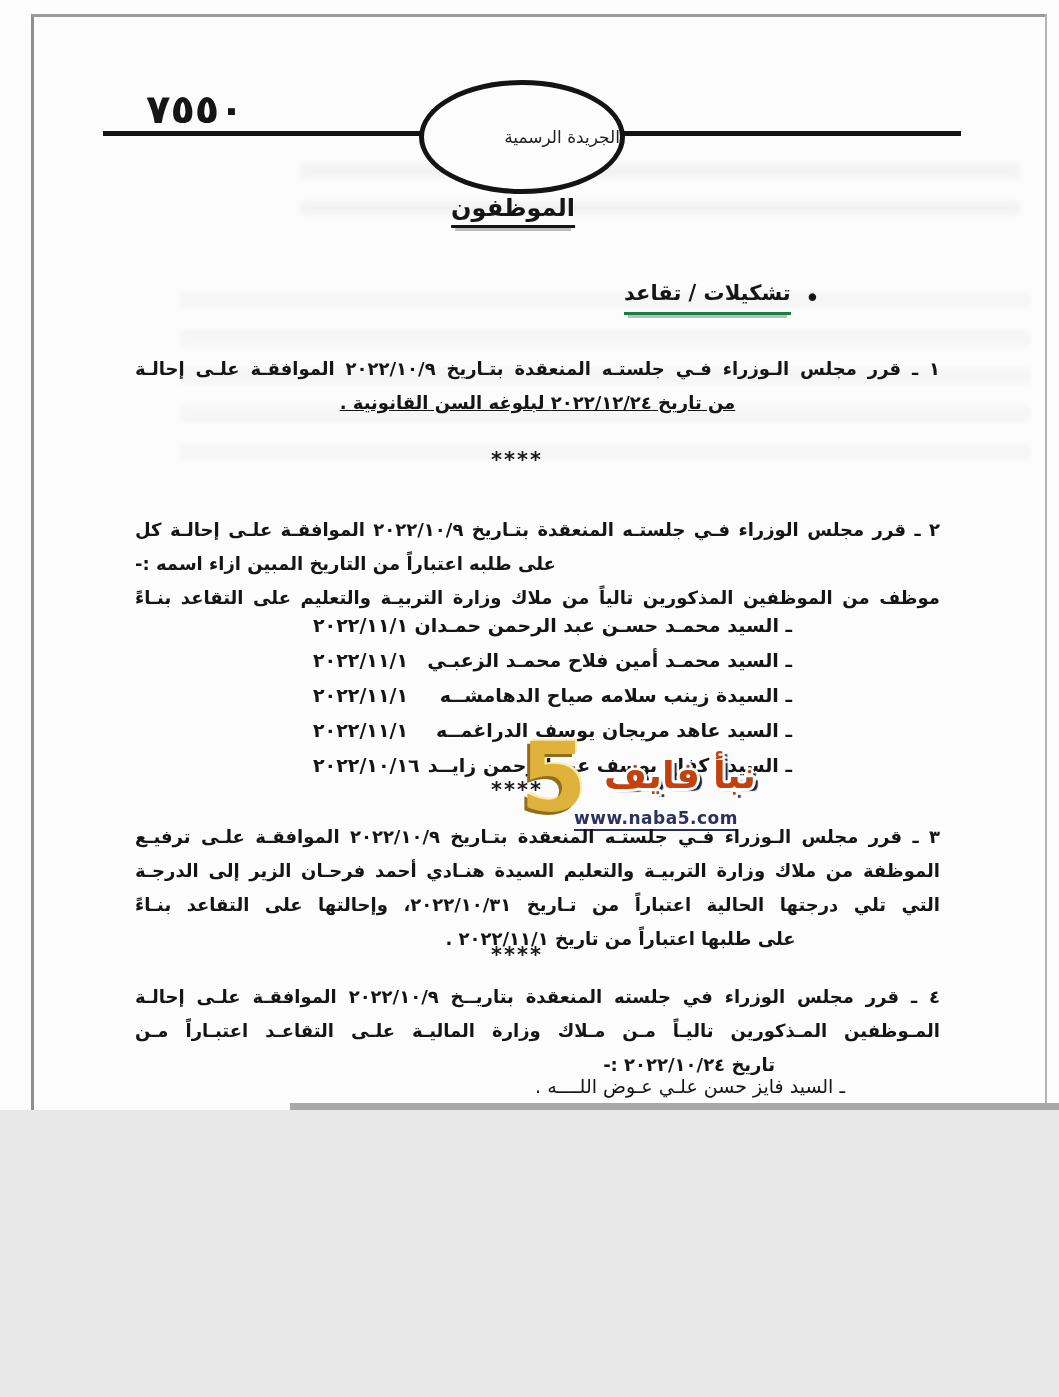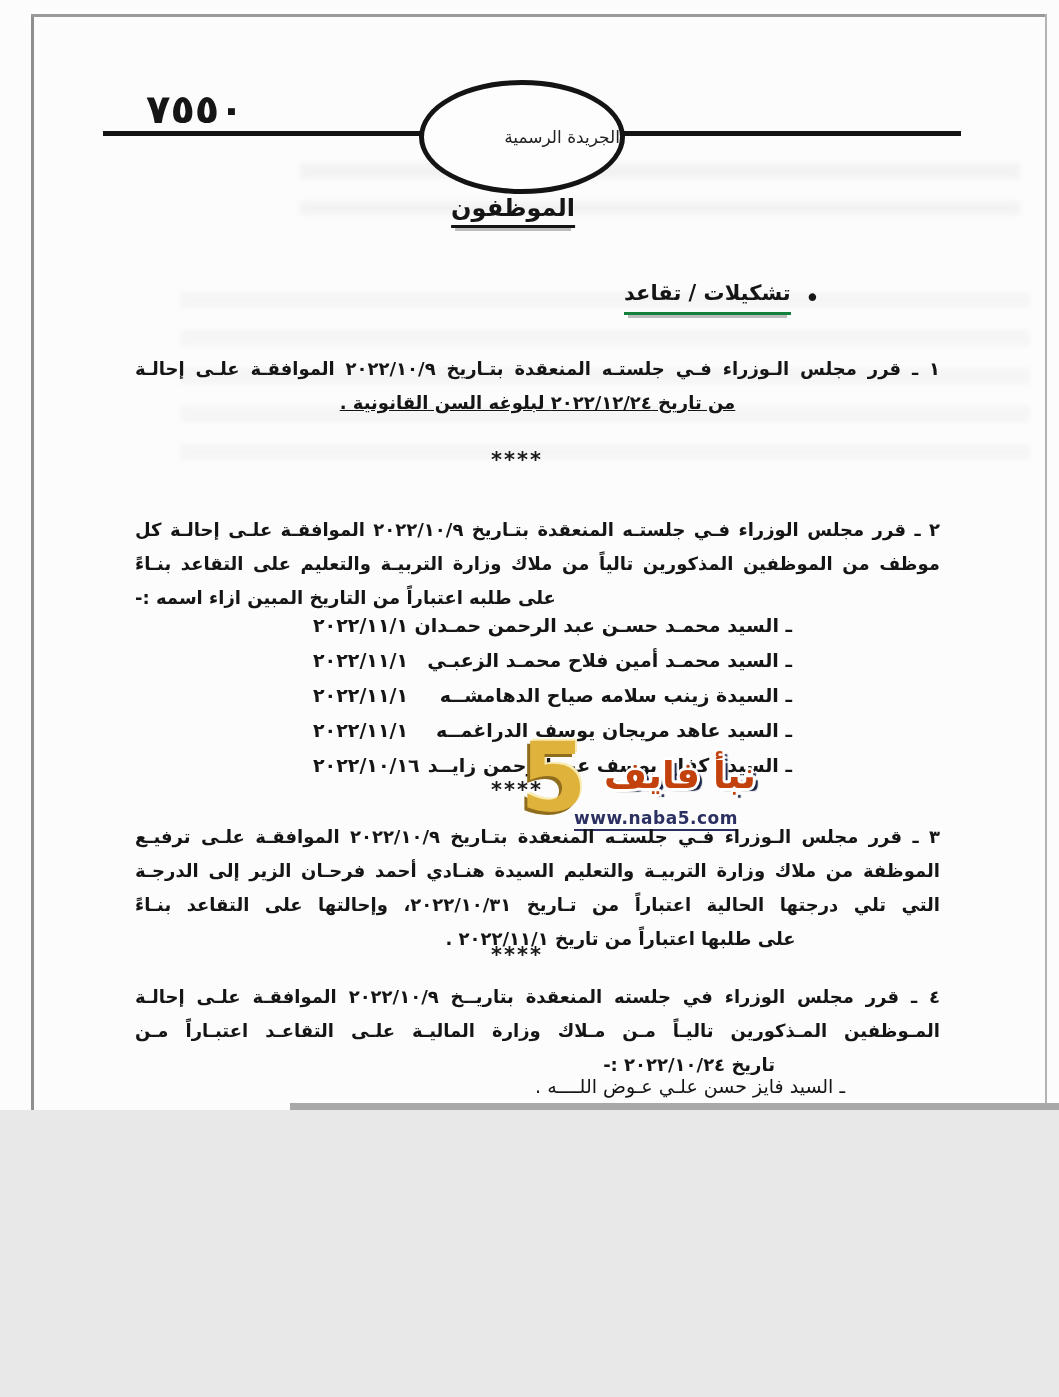--- a/index.html
+++ b/index.html
@@ -127,22 +127,22 @@
 
   <div class="para" style="top:352px;">
     <div class="line">١ ـ قرر مجلس الـوزراء فـي جلستـه المنعقدة بتـاريخ ٢٠٢٢/١٠/٩ الموافقـة علـى إحالـة</div>
     <div class="line end-center">من تاريخ ٢٠٢٢/١٢/٢٤ لبلوغه السن القانونية .</div>
   </div>
 
   <div class="separator" style="top:448px;">****</div>
 
   <div class="para" style="top:484px;margin-top:29px;">
     <div class="line">٢ ـ قرر مجلس الوزراء فـي جلستـه المنعقدة بتـاريخ ٢٠٢٢/١٠/٩ الموافقـة علـى إحالـة كل</div>
+    <div class="line end-left">على طلبه اعتباراً من التاريخ المبين ازاء اسمه :-</div>
     <div class="line">موظف من الموظفين المذكورين تالياً من ملاك وزارة التربيـة والتعليم على التقاعد بنـاءً</div>
-    <div class="line end-left">على طلبه اعتباراً من التاريخ المبين ازاء اسمه :-</div>
   </div>
 
   <div class="name-list" style="top:608px;">
     <div class="name-row">
       <span class="ret-name">ـ السيد محمـد حسـن عبد الرحمن حمـدان</span>
       <span class="ret-date">٢٠٢٢/١١/١</span>
     </div>
     <div class="name-row">
       <span class="ret-name">ـ السيد محمـد أمين فلاح محمـد الزعبـي</span>
       <span class="ret-date">٢٠٢٢/١١/١</span>

